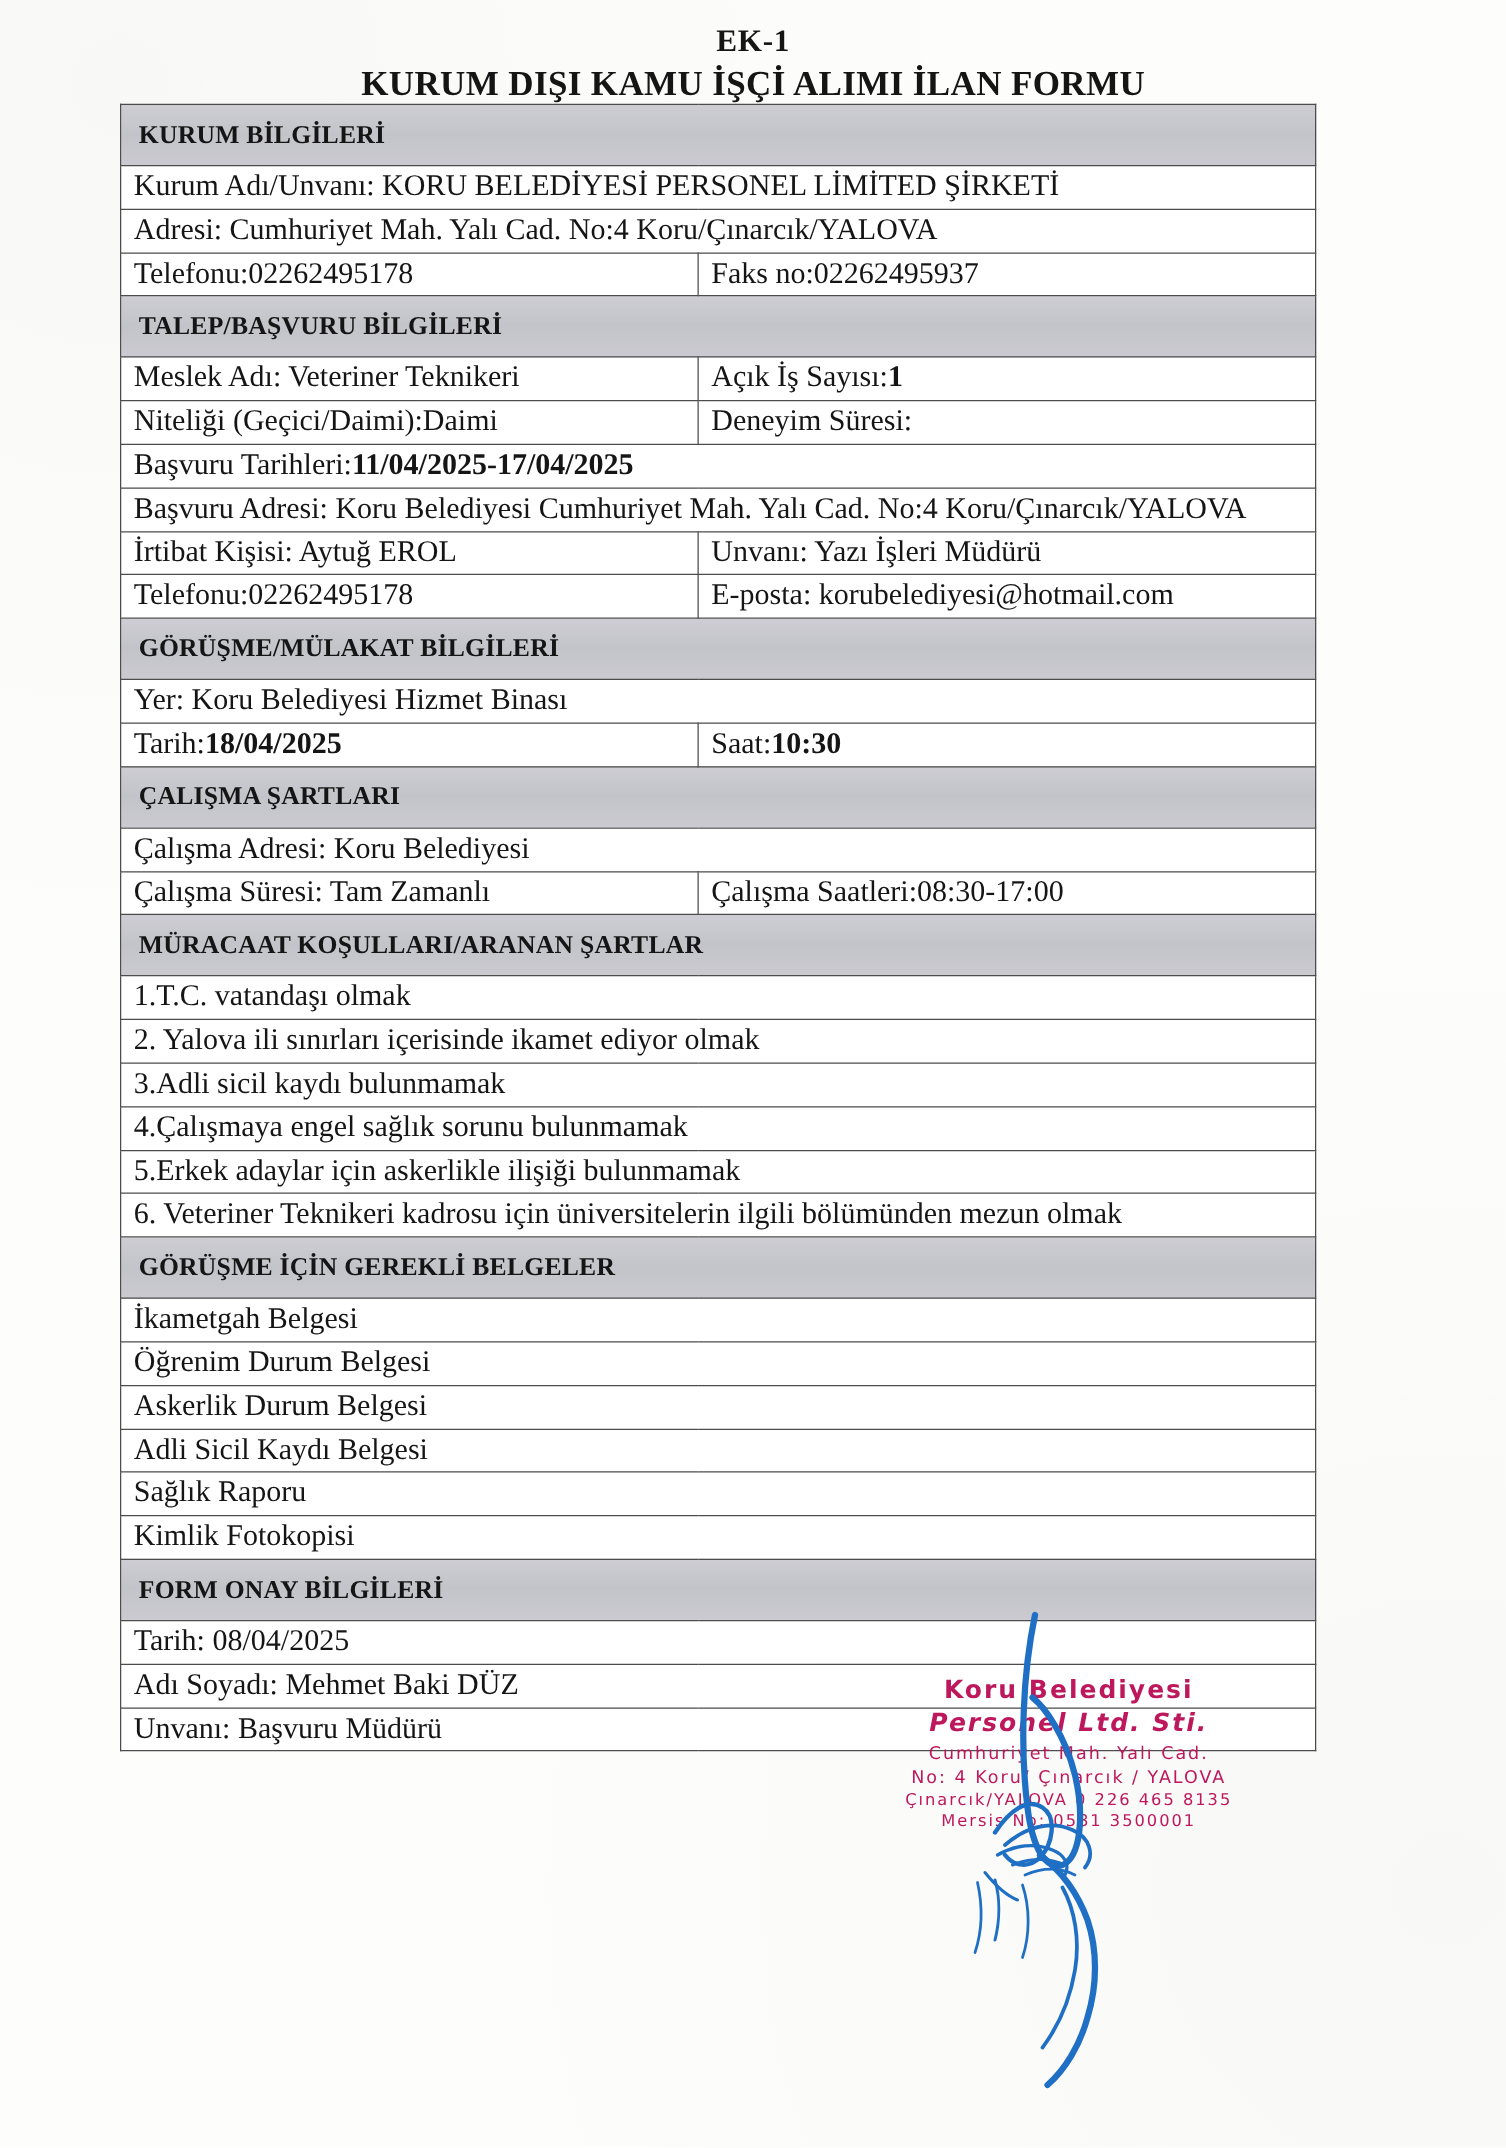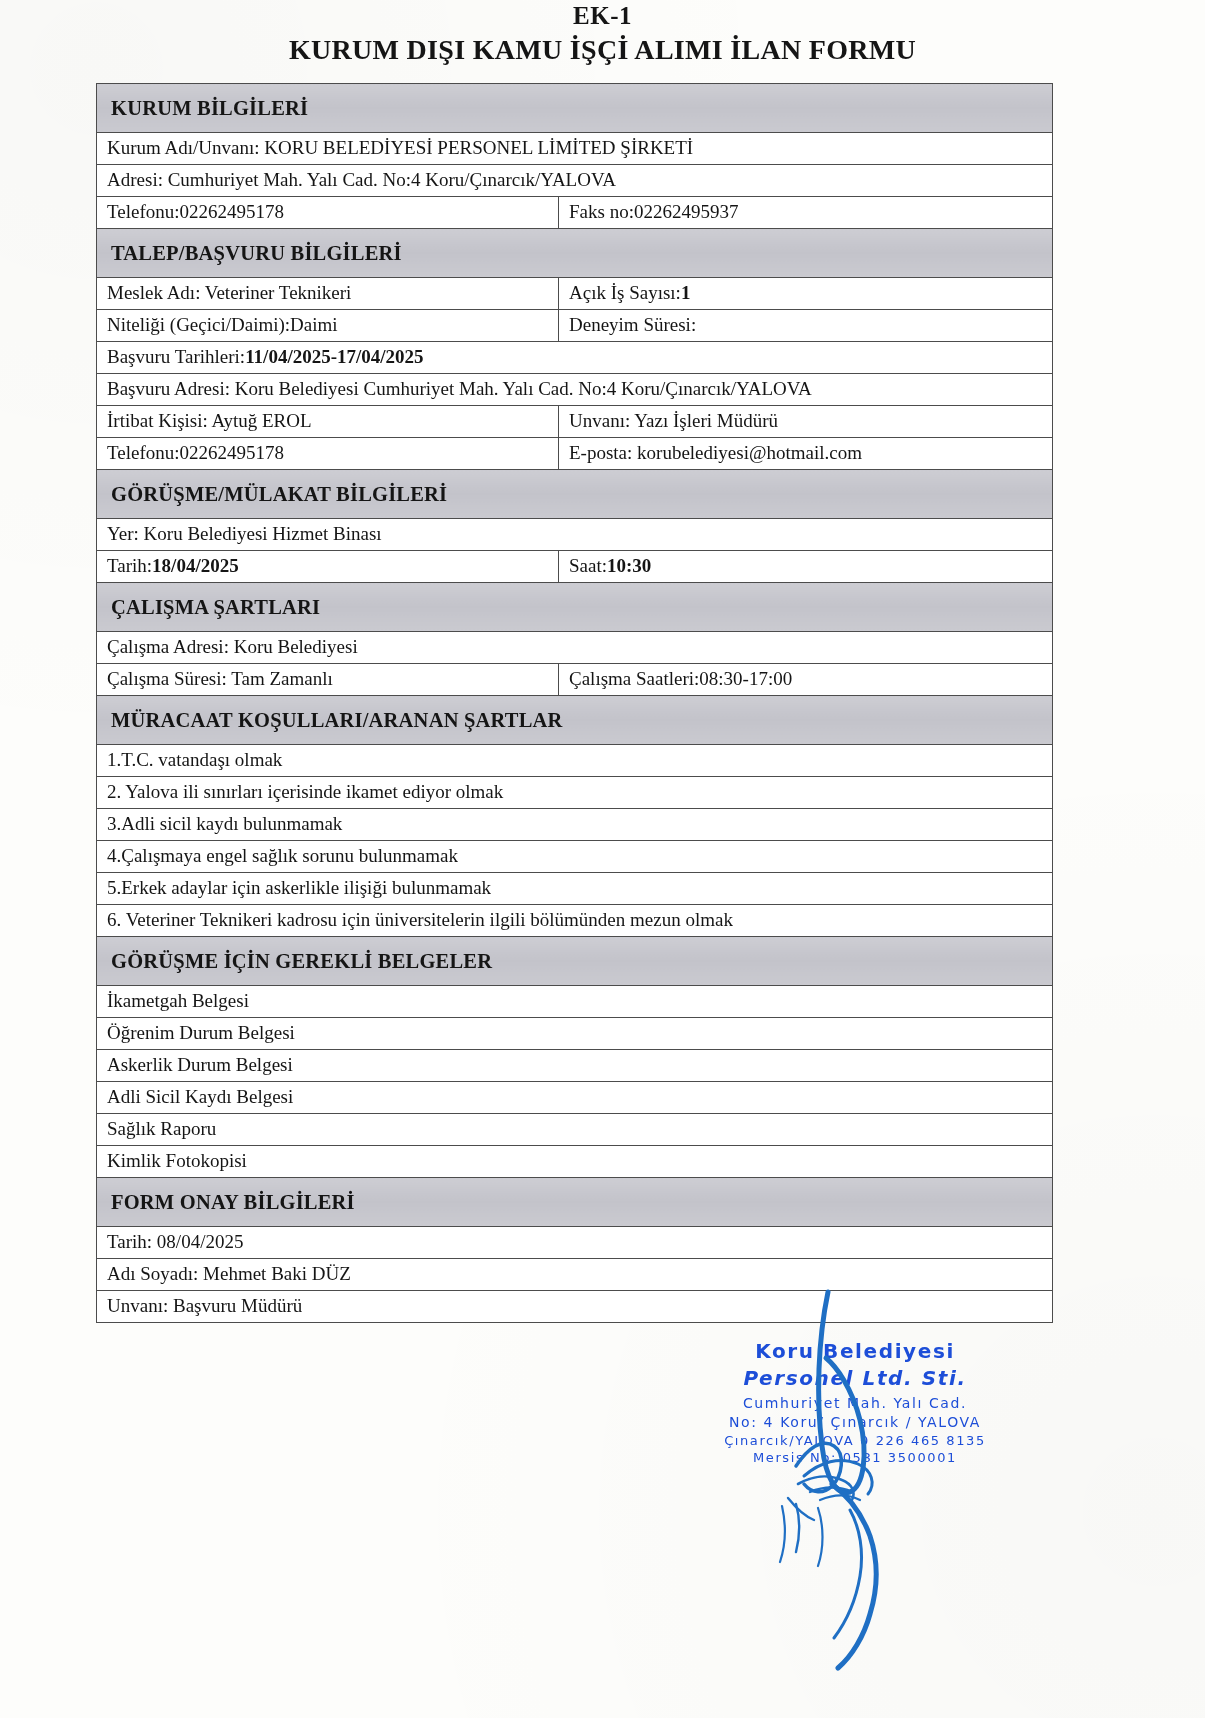--- a/index.html
+++ b/index.html
@@ -28,21 +28,21 @@
     inset: 0;
     pointer-events: none;
     background:
       radial-gradient(circle at 8% 4%, rgba(0,0,0,0.018), rgba(0,0,0,0) 36%),
       radial-gradient(circle at 96% 88%, rgba(0,0,0,0.02), rgba(0,0,0,0) 42%);
   }
 
   .header {
     position: absolute;
     left: 0;
-    top: 2px;
+    top: 20px;
     width: 1205px;
     text-align: center;
   }
   .doc-code {
     font-family: "Liberation Serif", serif;
     font-weight: bold;
     font-size: 25px;
     letter-spacing: 0.5px;
     line-height: 1.15;
   }
@@ -60,21 +60,21 @@
     left: 96px;
     top: 83px;
     width: 956px;
     border-collapse: collapse;
     table-layout: fixed;
   }
   .form-table td {
     border: 1px solid #4c4c4c;
     padding: 2px 0 3px 10px;
     vertical-align: middle;
-    font-size: 19px;
+    font-size: 24px;
     line-height: 1.2;
     height: 26px;
   }
 
   
   tr.section-row td {
     background: linear-gradient(180deg, #cdcdd3 0%, #c3c3ca 48%, #cacad0 100%);
     font-family: "Liberation Serif", serif;
     font-weight: bold;
     font-size: 20.5px;
@@ -98,21 +98,21 @@
     padding-top: 12px;
   }
 
   
   .stamp-block {
     position: absolute;
     left: 690px;
     top: 1338px;
     width: 330px;
     text-align: center;
-    color: #1d4ed8;
+    color: #be185d;
     font-family: "DejaVu Sans", "Liberation Sans", sans-serif;
     letter-spacing: 1.6px;
     pointer-events: none;
     line-height: 1.35;
   }
   .stamp-l1 { font-size: 20px; font-weight: bold; }
   .stamp-l2 { font-size: 20px; font-weight: bold; font-style: italic; }
   .stamp-l3 { font-size: 14px; margin-top: 2px; }
   .stamp-l4 { font-size: 14px; }
   .stamp-l5 { font-size: 13px; }

